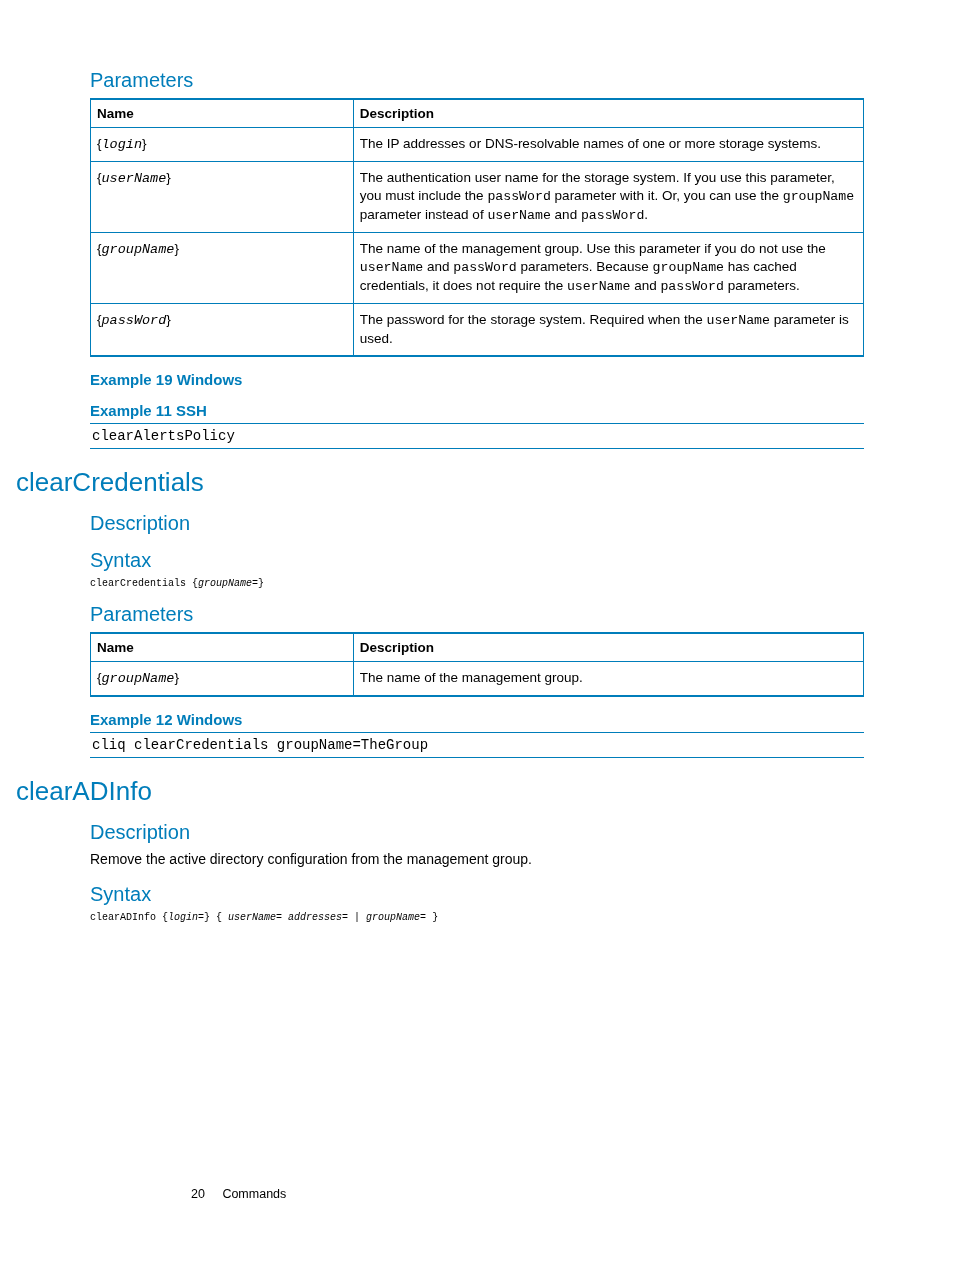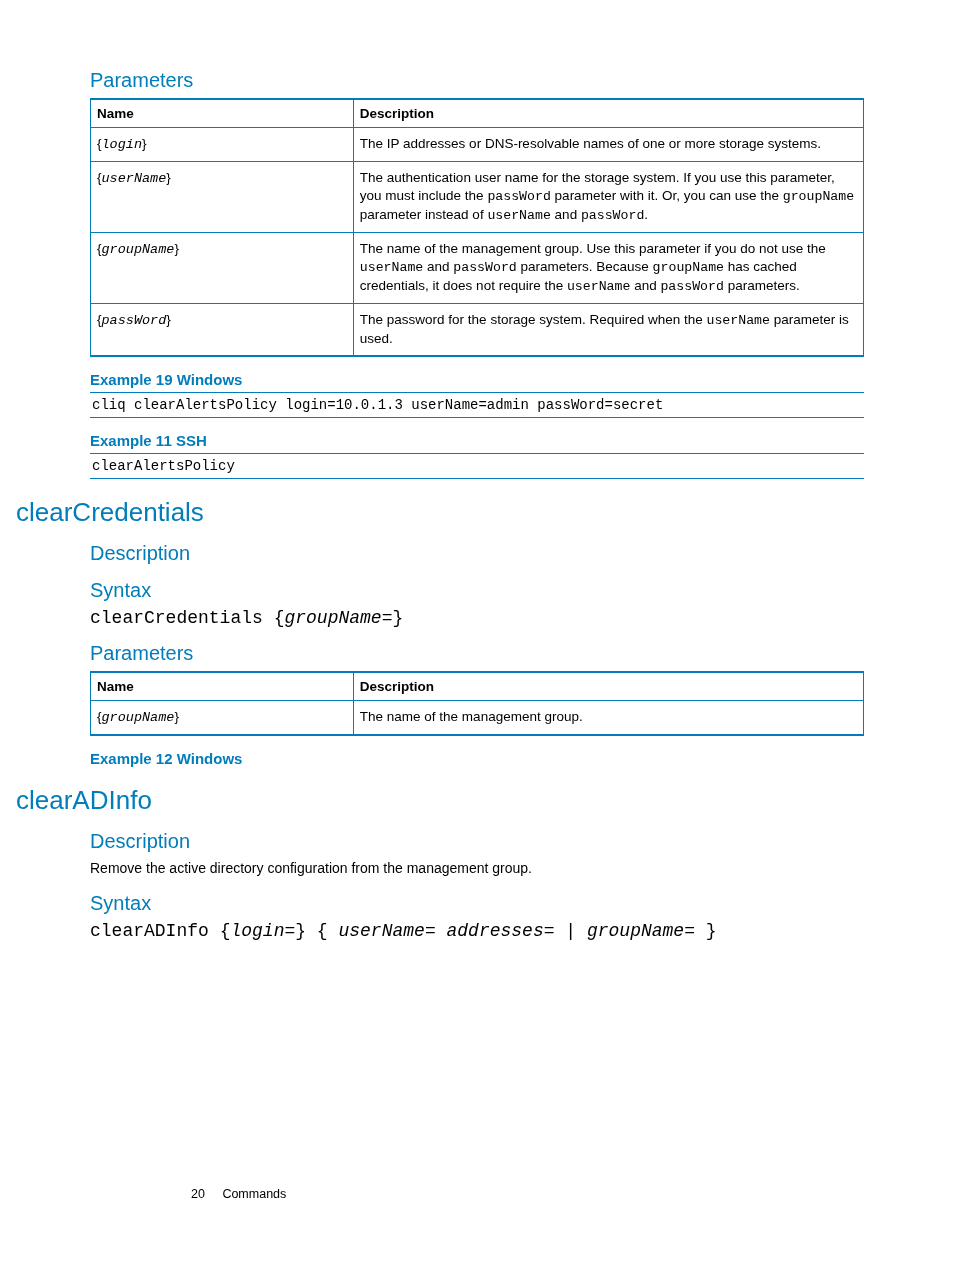--- a/index.html
+++ b/index.html
@@ -76,21 +76,21 @@
     border-top: 1px solid #007dba;
     border-bottom: 1px solid #007dba;
     padding: 4px 2px;
     margin: 4px 0 12px 0;
     font-size: 14px;
     white-space: pre;
   }
   .syntax {
     font-family: "Courier New", Courier, monospace;
     margin: 6px 0 12px 0;
-    font-size: 18px;
+    font-size: 10px;
   }
   .footer {
     position: absolute;
     left: 101px;
     bottom: 28px;
     font-size: 12.5px;
   }
   .footer .pnum { margin-right: 14px; }
   .desc-wrap .mono { font-size: 0.98em; }
   .page { position: relative; min-height: 1160px; }
@@ -126,21 +126,20 @@
           <td class="desc-wrap"><span>The name of the management group. Use this parameter if you do not use the </span><span class="mono">userName</span><span> and </span><span class="mono">passWord</span><span> parameters. Because </span><span class="mono">groupName</span><span> has cached credentials, it does not require the </span><span class="mono">userName</span><span> and </span><span class="mono">passWord</span><span> parameters.</span></td>
         </tr>
         <tr>
           <td><span>{</span><span class="mono-ital">passWord</span><span>}</span></td>
           <td class="desc-wrap"><span>The password for the storage system. Required when the </span><span class="mono">userName</span><span> parameter is used.</span></td>
         </tr>
       </tbody>
 </table>
 
 <div class="h4">Example 19 Windows</div>
-<div class="codeblock">cliq clearAlertsPolicy login=10.0.1.3 userName=admin passWord=secret</div>
 
 <div class="h4">Example 11 SSH</div>
 <div class="codeblock">clearAlertsPolicy</div>
 
 <div class="h2">clearCredentials</div>
 
 <div class="h3">Description</div>
 
 <div class="h3">Syntax</div>
 <div class="syntax"><span class="mono">clearCredentials </span><span>{</span><span class="mono-ital">groupName=</span><span>}</span></div>
@@ -160,20 +159,21 @@
   </thead>
   <tbody>
         <tr>
           <td><span>{</span><span class="mono-ital">groupName</span><span>}</span></td>
           <td class="desc-wrap"><span>The name of the management group.</span></td>
         </tr>
       </tbody>
 </table>
 
 <div class="h4">Example 12 Windows</div>
+<div class="codeblock">cliq clearCredentials groupName=TheGroup</div>
 
 <div class="h2">clearADInfo</div>
 
 <div class="h3">Description</div>
 <p class="body">Remove the active directory configuration from the management group.</p>
 
 <div class="h3">Syntax</div>
 <div class="syntax"><span class="mono">clearADInfo </span><span>{</span><span class="mono-ital">login=</span><span>} { </span><span class="mono-ital">userName= addresses= </span><span>|</span><span class="mono-ital"> groupName= </span><span>}</span></div>
 
 <div class="footer">

